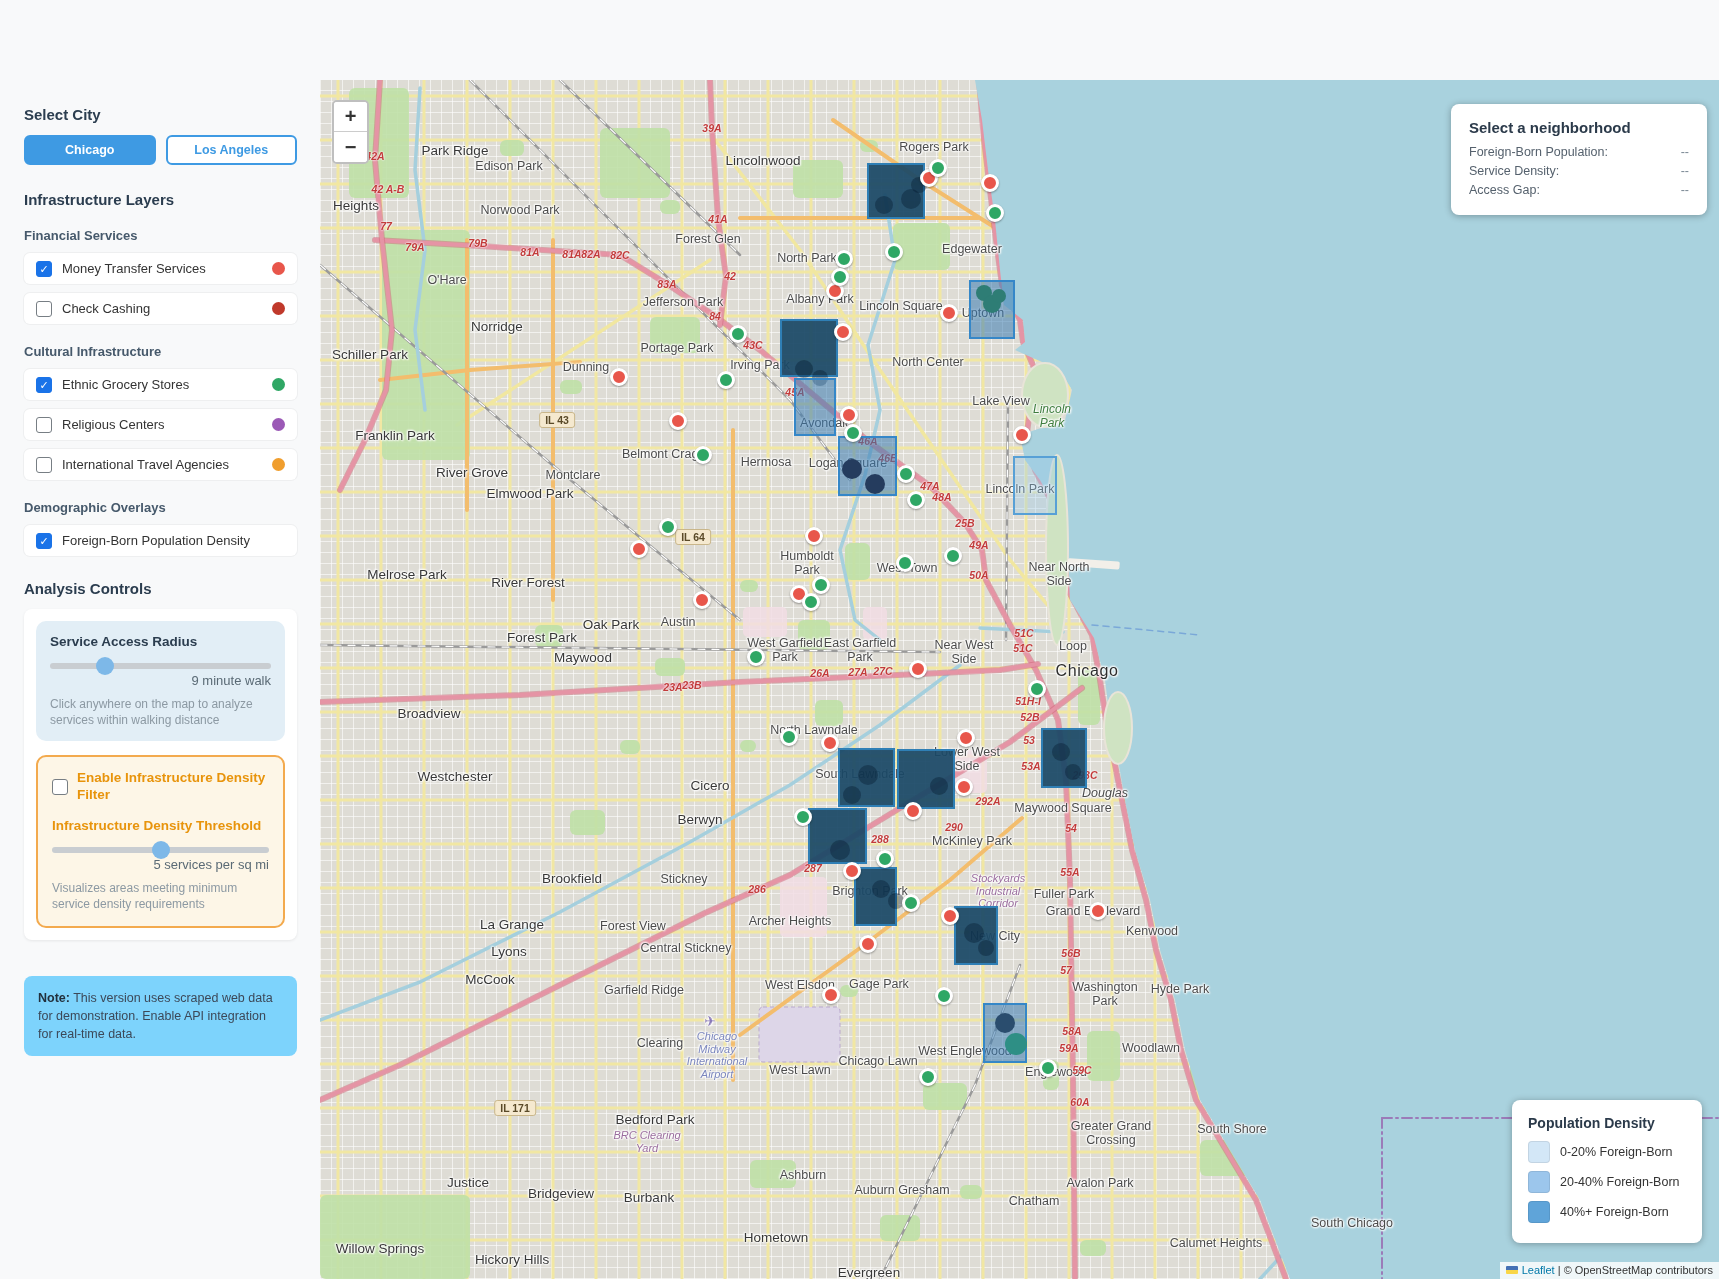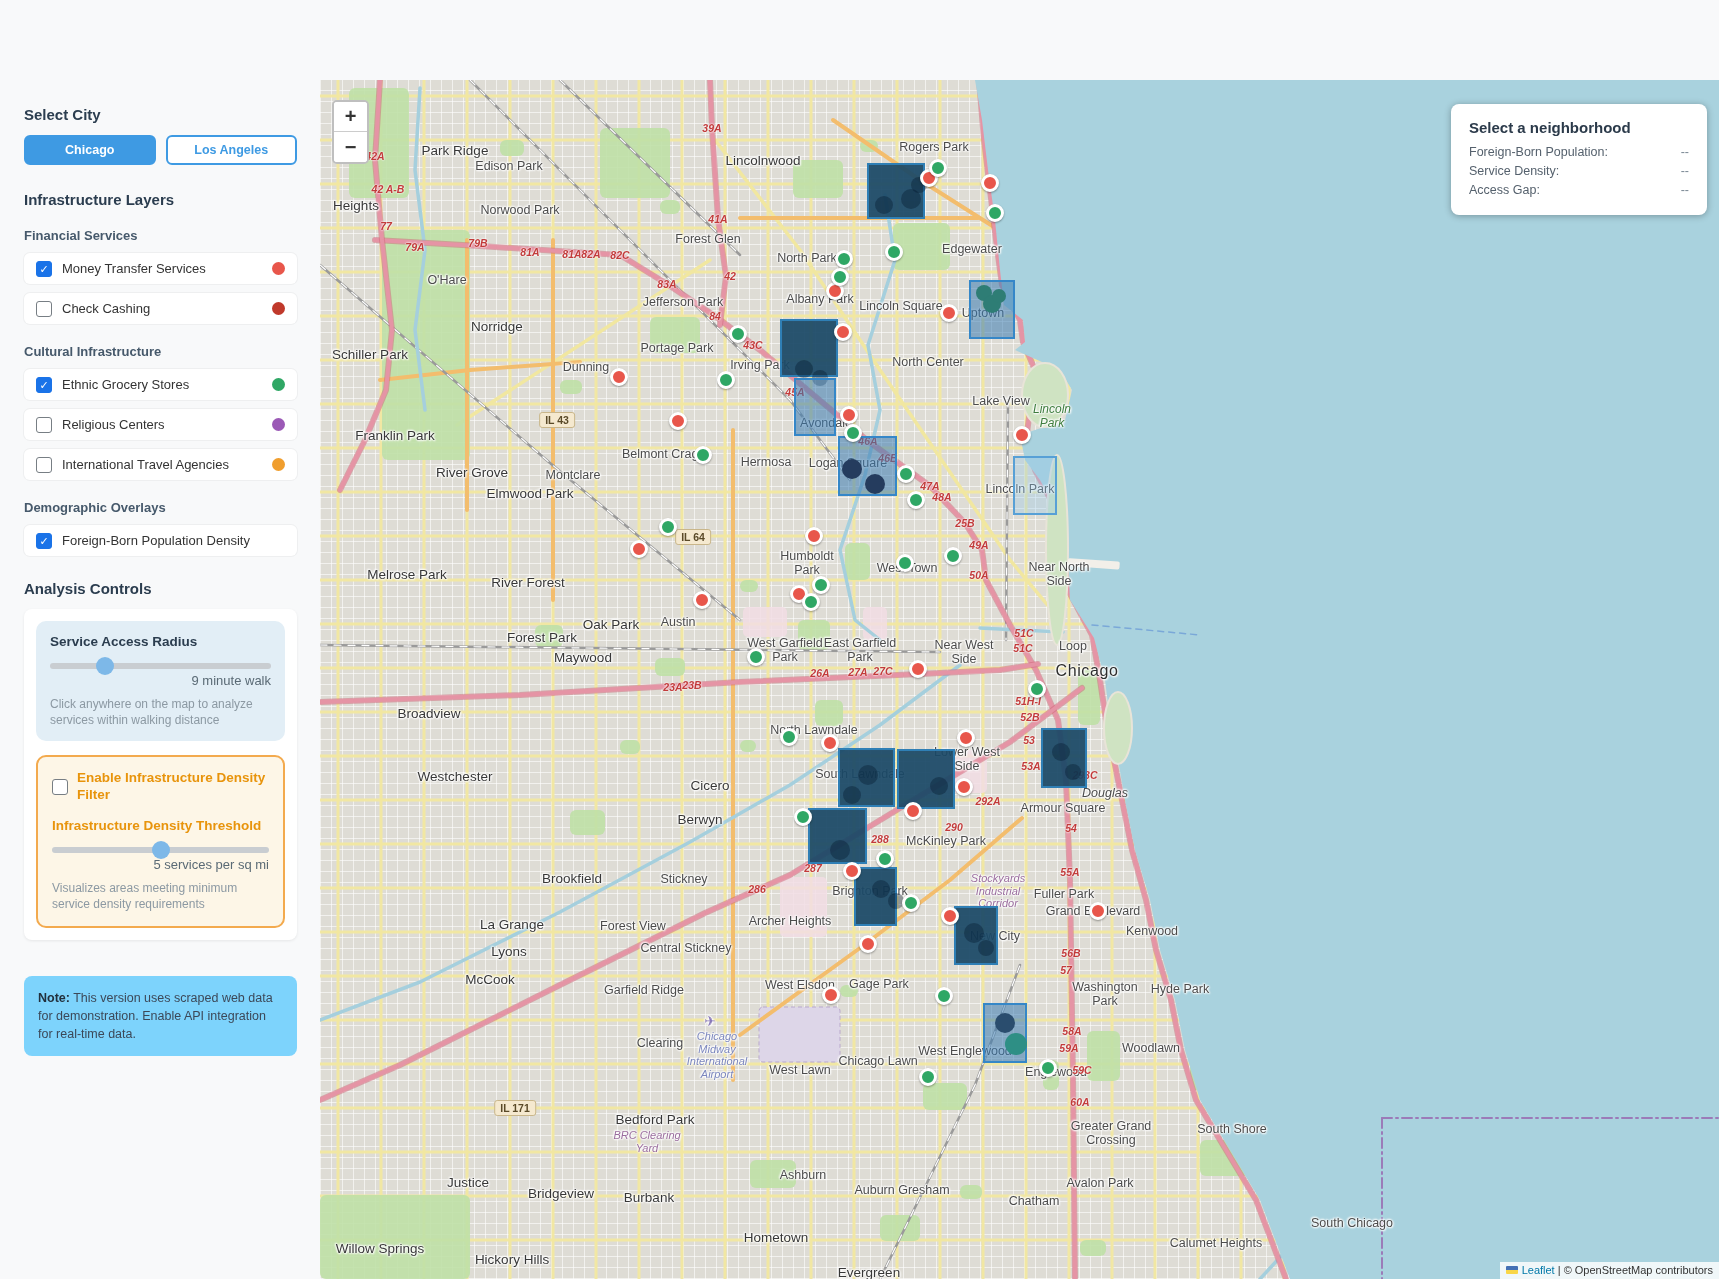--- a/index.html
+++ b/index.html
@@ -344,23 +344,23 @@
         <div class="ml n" style="left: 739px; top: 494px;">Near North
 Side</div>
         <div class="ml t" style="left: 109px; top: 634px;">Broadview</div>
         <div class="ml t" style="left: 135px; top: 697px;">Westchester</div>
         <div class="ml t" style="left: 390px; top: 706px;">Cicero</div>
         <div class="ml t" style="left: 380px; top: 740px;">Berwyn</div>
         <div class="ml n" style="left: 494px; top: 650px;">North Lawndale</div>
         <div class="ml n" style="left: 540px; top: 694px;">South Lawndale</div>
         <div class="ml n" style="left: 647px; top: 679px;">Lower West
 Side</div>
-        <div class="ml n" style="left: 743px; top: 728px;">Armour Square</div>
+        <div class="ml n" style="left: 743px; top: 728px;">Maywood Square</div>
         <div class="ml n" style="left: 785px; top: 713px; font-style: italic;">Douglas</div>
-        <div class="ml n" style="left: 623px; top: 761px; padding-left: 6px;">McKinley Park</div>
+        <div class="ml n" style="left: 649px; top: 761px; padding-left: 6px;">McKinley Park</div>
         <div class="ml n" style="left: 550px; top: 811px;">Brighton Park</div>
         <div class="ml t" style="left: 252px; top: 799px;">Brookfield</div>
         <div class="ml t" style="left: 192px; top: 845px;">La Grange</div>
         <div class="ml t" style="left: 189px; top: 872px;">Lyons</div>
         <div class="ml t" style="left: 170px; top: 900px;">McCook</div>
         <div class="ml n" style="left: 364px; top: 799px;">Stickney</div>
         <div class="ml n" style="left: 313px; top: 846px;">Forest View</div>
         <div class="ml n" style="left: 366px; top: 868px;">Central Stickney</div>
         <div class="ml n" style="left: 470px; top: 841px;">Archer Heights</div>
         <div class="ml n" style="left: 324px; top: 910px;">Garfield Ridge</div>
@@ -573,18 +573,35 @@
             <span>Service Density:</span>
             <span class="v">--</span>
           </div>
           <div class="inforow">
             <span>Access Gap:</span>
             <span class="v">--</span>
           </div>
         </div>
     </div>
 
+    <div class="legend">
+      <h3>Population Density</h3>
+      <div id="legrows">
+          <div class="legrow">
+            <span class="sw" style="background: rgb(211, 231, 247);"></span>
+            <span>0-20% Foreign-Born</span>
+          </div>
+          <div class="legrow">
+            <span class="sw" style="background: rgb(156, 198, 236);"></span>
+            <span>20-40% Foreign-Born</span>
+          </div>
+          <div class="legrow">
+            <span class="sw" style="background: rgb(95, 164, 217);"></span>
+            <span>40%+ Foreign-Born</span>
+          </div>
+        </div>
+    </div>
 
     <div class="attr">
       <span class="flag"></span><a>Leaflet</a><span> | </span><span>© OpenStreetMap contributors</span>
     </div>
   </div>
 </div>
 
 </body></html>

